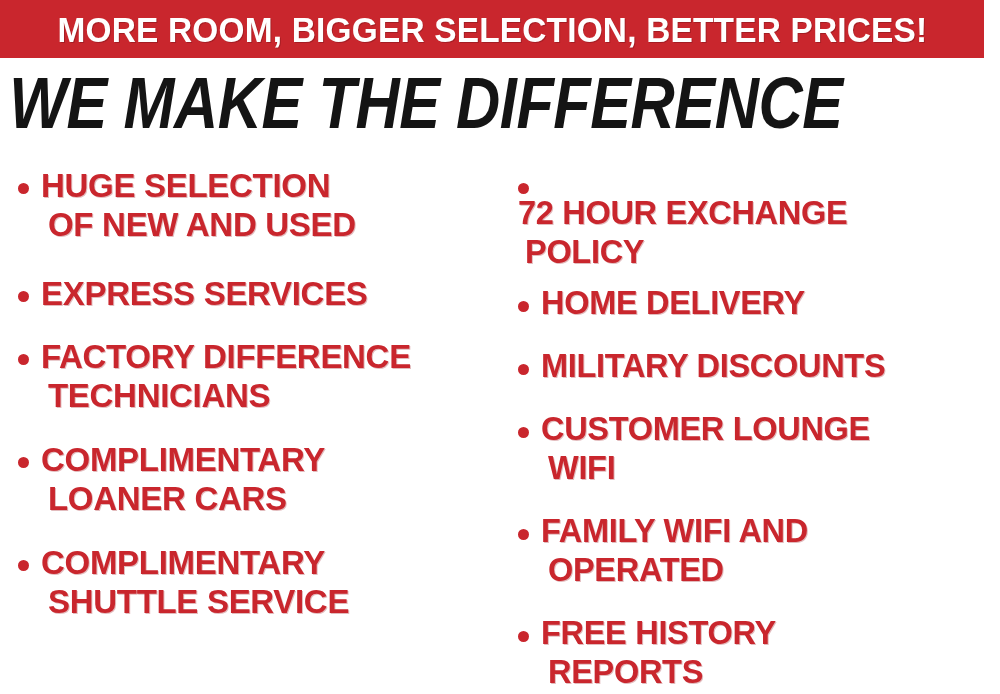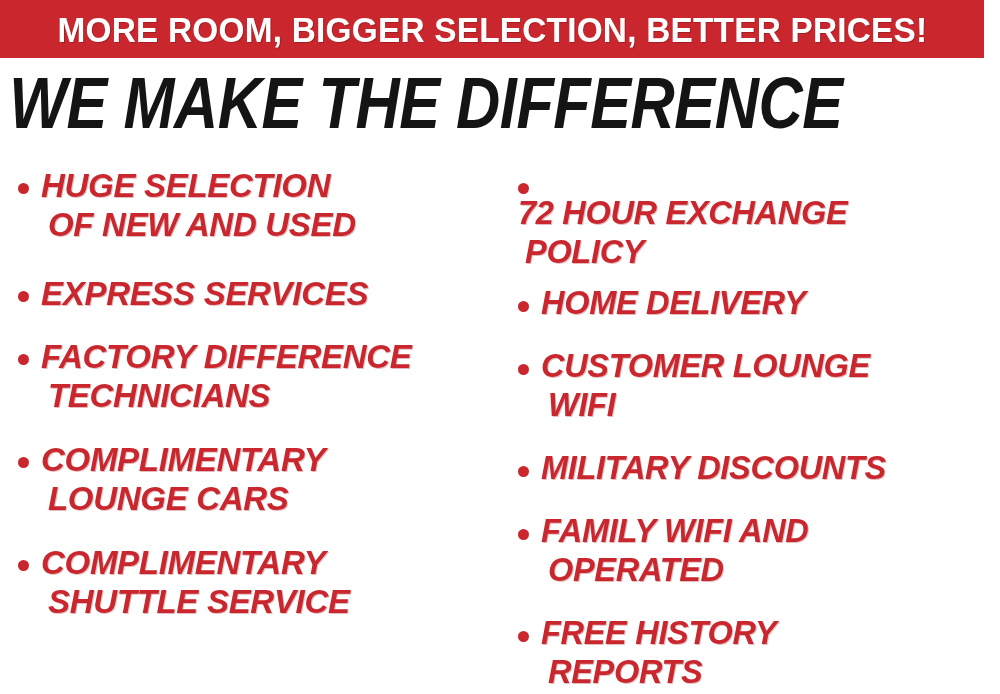--- a/index.html
+++ b/index.html
@@ -76,21 +76,20 @@
   
   .columns {
     position: absolute;
     left: 0;
     top: 152px;
     width: 1000px;
     height: 542px;
     display: flex;
     flex-direction: row;
     align-items: flex-start;
-    font-style: italic;
   }
   .col {
     position: relative;
     box-sizing: border-box;
   }
   .col-left {
     width: 500px;
     padding-left: 18px;
     padding-top: 14px;
   }
@@ -181,21 +180,21 @@
         <span class="bullet-text">
           <span>FACTORY DIFFERENCE</span>
           <span class="l2">TECHNICIANS</span>
         </span>
       </div>
 
       <div class="bullet-item">
         <span class="bullet-dot"></span>
         <span class="bullet-text">
           <span>COMPLIMENTARY</span>
-          <span class="l2">LOUNGE CARS</span>
+          <span class="l2">LOANER CARS</span>
         </span>
       </div>
 
       <div class="bullet-item">
         <span class="bullet-dot"></span>
         <span class="bullet-text">
           <span>COMPLIMENTARY</span>
           <span class="l2">SHUTTLE SERVICE</span>
         </span>
       </div>
@@ -215,35 +214,35 @@
       <div class="bullet-item">
         <span class="bullet-dot"></span>
         <span class="bullet-text">
           <span>HOME DELIVERY</span>
         </span>
       </div>
 
       <div class="bullet-item">
         <span class="bullet-dot"></span>
         <span class="bullet-text">
+          <span>MILITARY DISCOUNTS</span>
+        </span>
+      </div>
+
+      <div class="bullet-item">
+        <span class="bullet-dot"></span>
+        <span class="bullet-text">
           <span>CUSTOMER LOUNGE</span>
           <span class="l2">WIFI</span>
         </span>
       </div>
 
       <div class="bullet-item">
         <span class="bullet-dot"></span>
         <span class="bullet-text">
-          <span>MILITARY DISCOUNTS</span>
-        </span>
-      </div>
-
-      <div class="bullet-item">
-        <span class="bullet-dot"></span>
-        <span class="bullet-text">
           <span>FAMILY WIFI AND</span>
           <span class="l2">OPERATED</span>
         </span>
       </div>
 
       <div class="bullet-item">
         <span class="bullet-dot"></span>
         <span class="bullet-text">
           <span>FREE HISTORY</span>
           <span class="l2">REPORTS</span>

